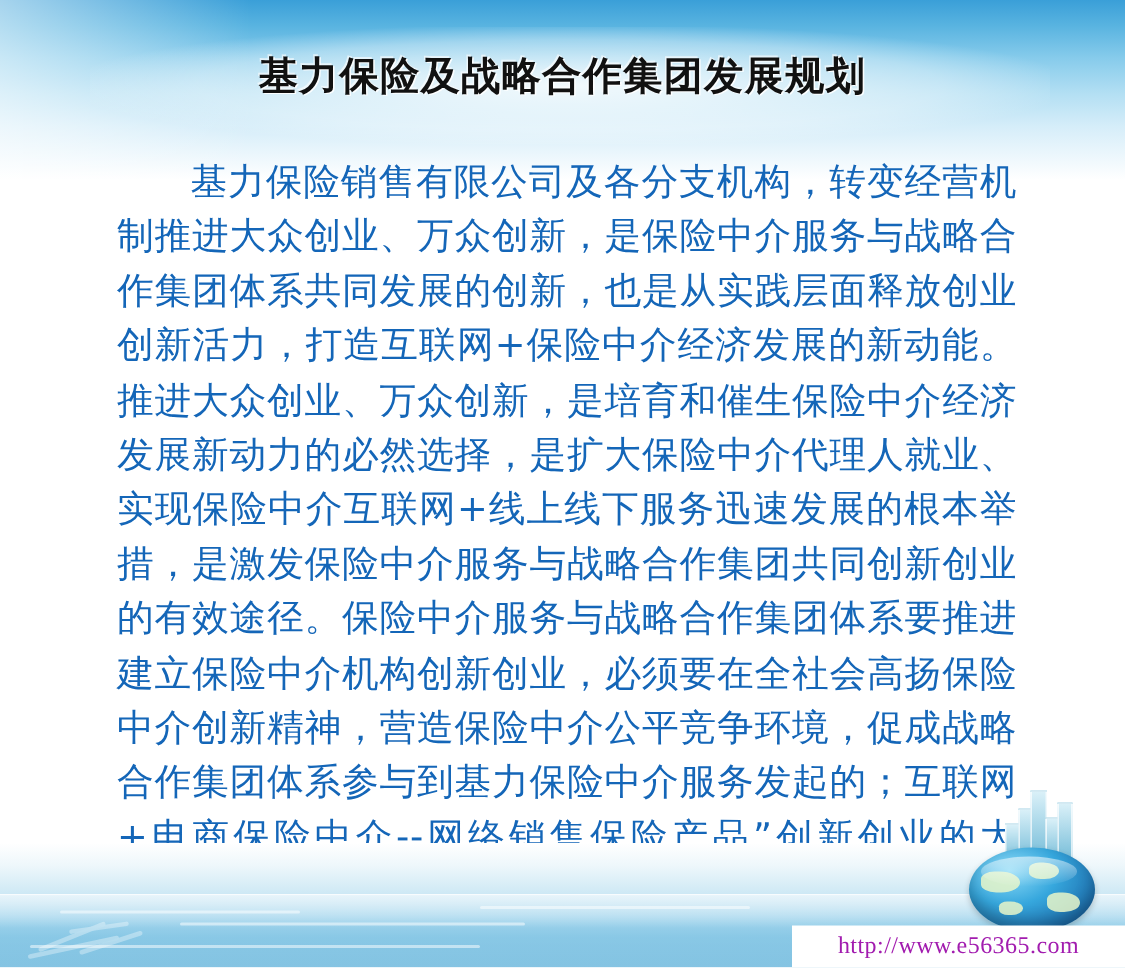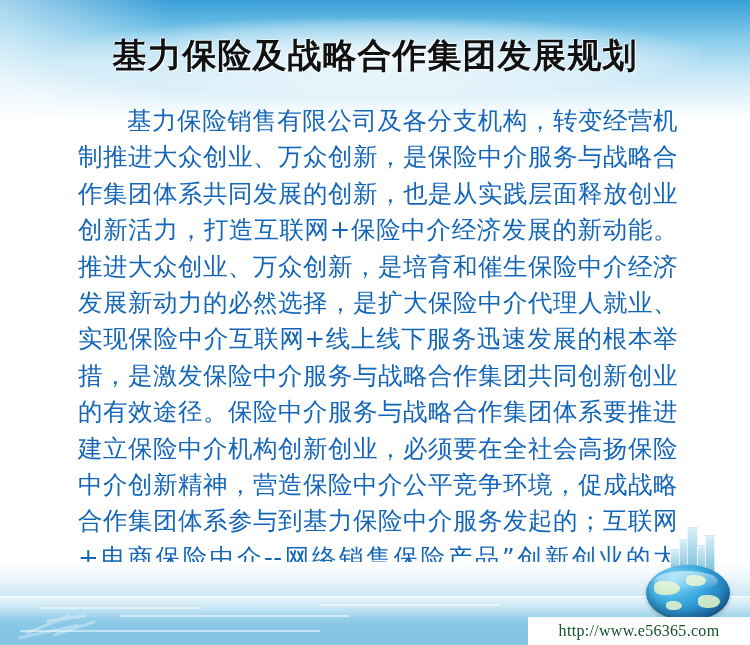--- a/index.html
+++ b/index.html
@@ -51,21 +51,21 @@
     pointer-events: none;
   }
 
   .title {
     position: absolute;
     left: 0;
     top: 33px;
     width: 750px;
     text-align: center;
     font-family: "DejaVu Sans", "Liberation Sans", sans-serif;
-    font-size: 34px;
+    font-size: 26px;
     font-weight: bold;
     letter-spacing: 1px;
     color: #111111;
     text-shadow: 1px 1px 0 rgba(255,255,255,0.9), -1px -1px 0 rgba(255,255,255,0.6);
     white-space: nowrap;
   }
 
   
   .body-text {
     position: absolute;
@@ -194,21 +194,21 @@
     right: 0;
     top: 617px;
     width: 222px;
     height: 28px;
     background: #ffffff;
     display: flex;
     align-items: center;
     justify-content: center;
     font-family: "Liberation Serif", serif;
     font-size: 16px;
-    color: #14532d;
+    color: #a21caf;
     letter-spacing: 0.3px;
   }
 </style>
 </head>
 <body>
 
 <div class="slide">
 
   <div class="sky"></div>
   <div class="sky-left-fade"></div>

